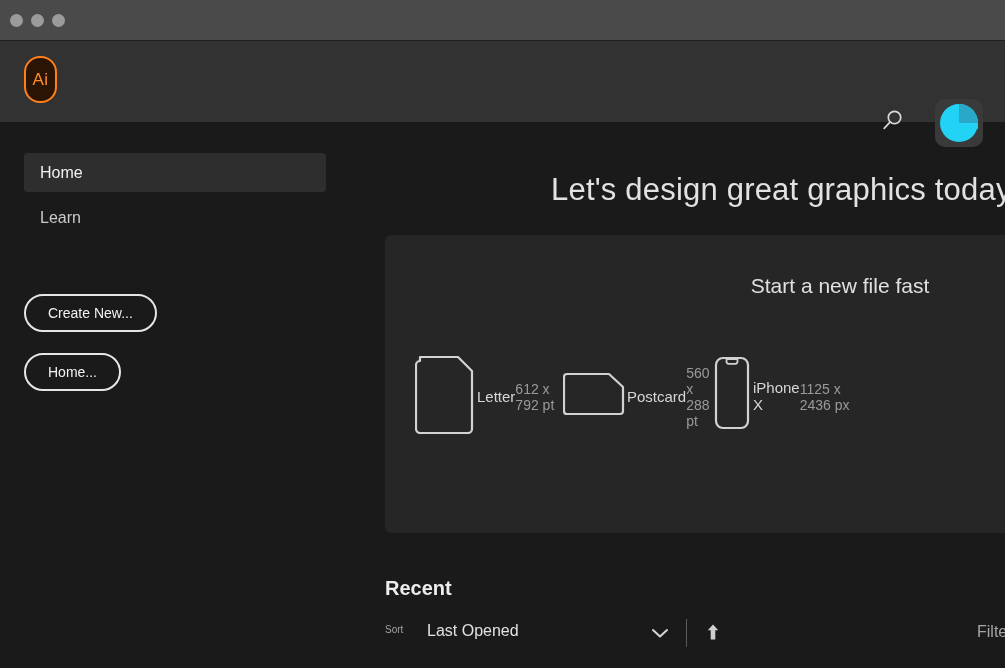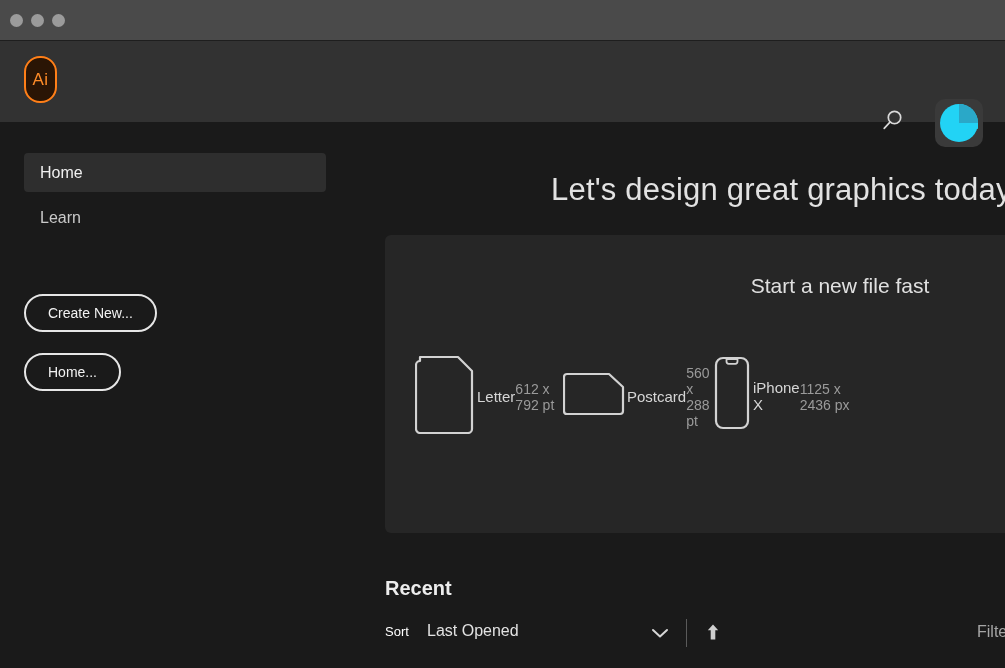--- a/index.html
+++ b/index.html
@@ -188,22 +188,22 @@
   .recent-title {
     position: absolute;
     left: 385px; top: 577px;
     color: #ededed;
     font-size: 20px;
     font-weight: 700;
   }
   .sort-label {
     position: absolute;
     left: 385px; top: 624px;
-    color: #ffffff;
-    font-size: 13px;
+    color: #a3a3a3;
+    font-size: 10px;
   }
   .sort-value {
     position: absolute;
     left: 427px; top: 622px;
     color: #e2e2e2;
     font-size: 16px;
   }
   .sort-chevron {
     position: absolute;
     left: 648px; top: 623px;

